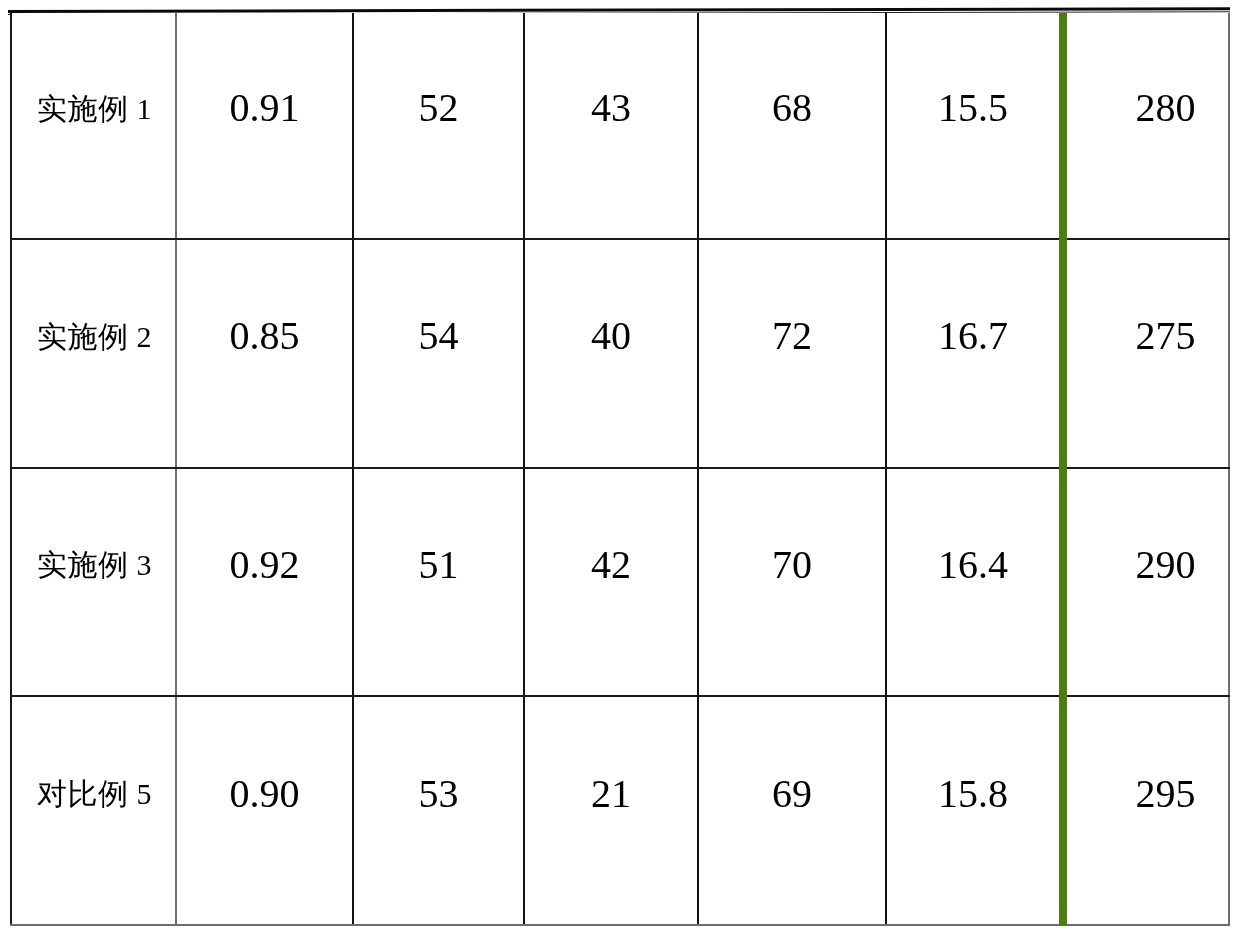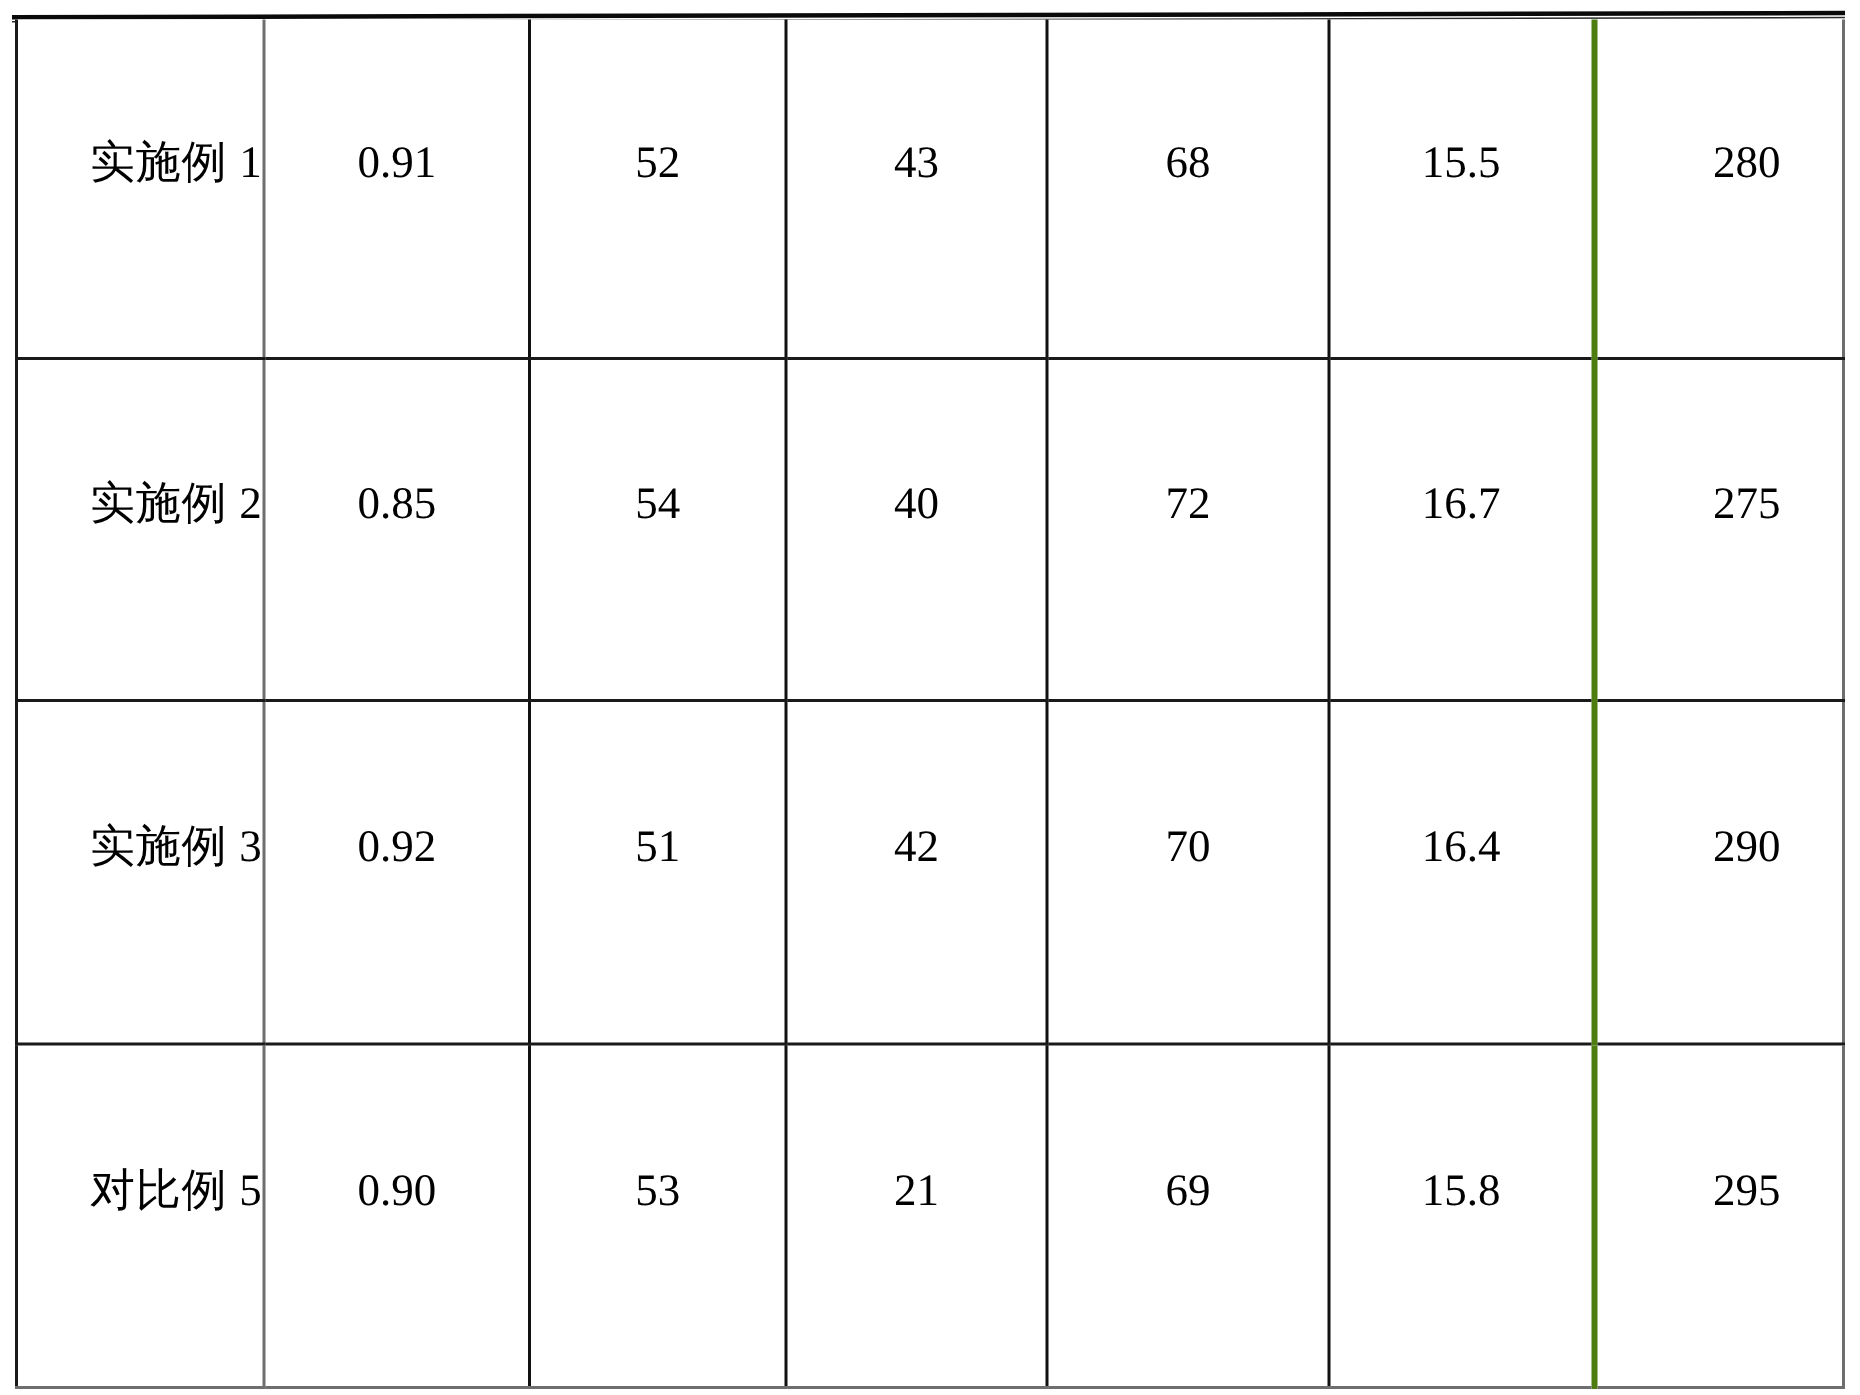--- a/index.html
+++ b/index.html
@@ -54,21 +54,21 @@
   }
 
   table.data-table {
     border-collapse: collapse;
     table-layout: fixed;
     width: 1218px;
     height: 913px;
   }
 
   table.data-table td {
-    border-right: 4px solid #4d7c0f;
+    border-right: 8px solid #4d7c0f;
     border-bottom: 2px solid #1a1a1a;
     padding: 0;
     vertical-align: middle;
     background: #ffffff;
   }
   table.data-table tr:last-child td {
     border-bottom: 2px solid #6e6e6e;
   }
   table.data-table td:last-child {
     border-right: 2px solid #6e6e6e;
@@ -86,30 +86,30 @@
   .cell-inner {
     display: block;
     width: 100%;
     box-sizing: border-box;
     
     padding-bottom: 34px;
   }
 
   .label-cell .cell-inner {
     padding-left: 2px;
-    text-align: right;
+    text-align: center;
     font-size: 30px;
     line-height: 1.1;
     letter-spacing: 0.5px;
     white-space: nowrap;
   }
 
   .value-cell .cell-inner {
     text-align: center;
-    font-size: 30px;
+    font-size: 40px;
     line-height: 1.1;
   }
 
   
   col.c0 { width: 165px; }
   col.c1 { width: 177px; }
   col.c2 { width: 171px; }
   col.c3 { width: 174px; }
   col.c4 { width: 188px; }
   col.c5 { width: 177px; }

